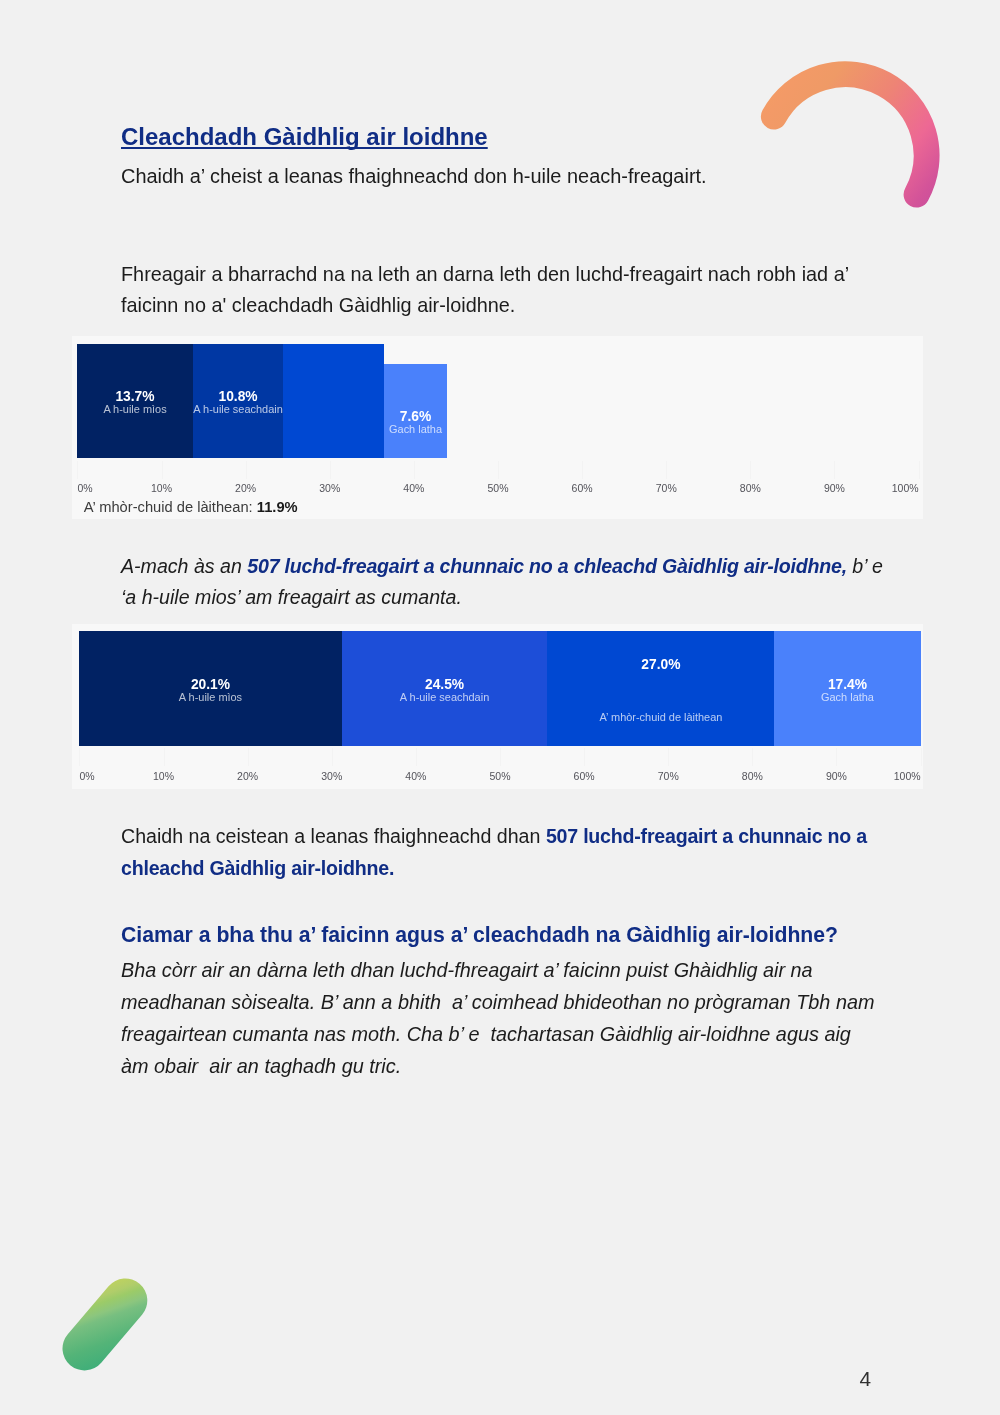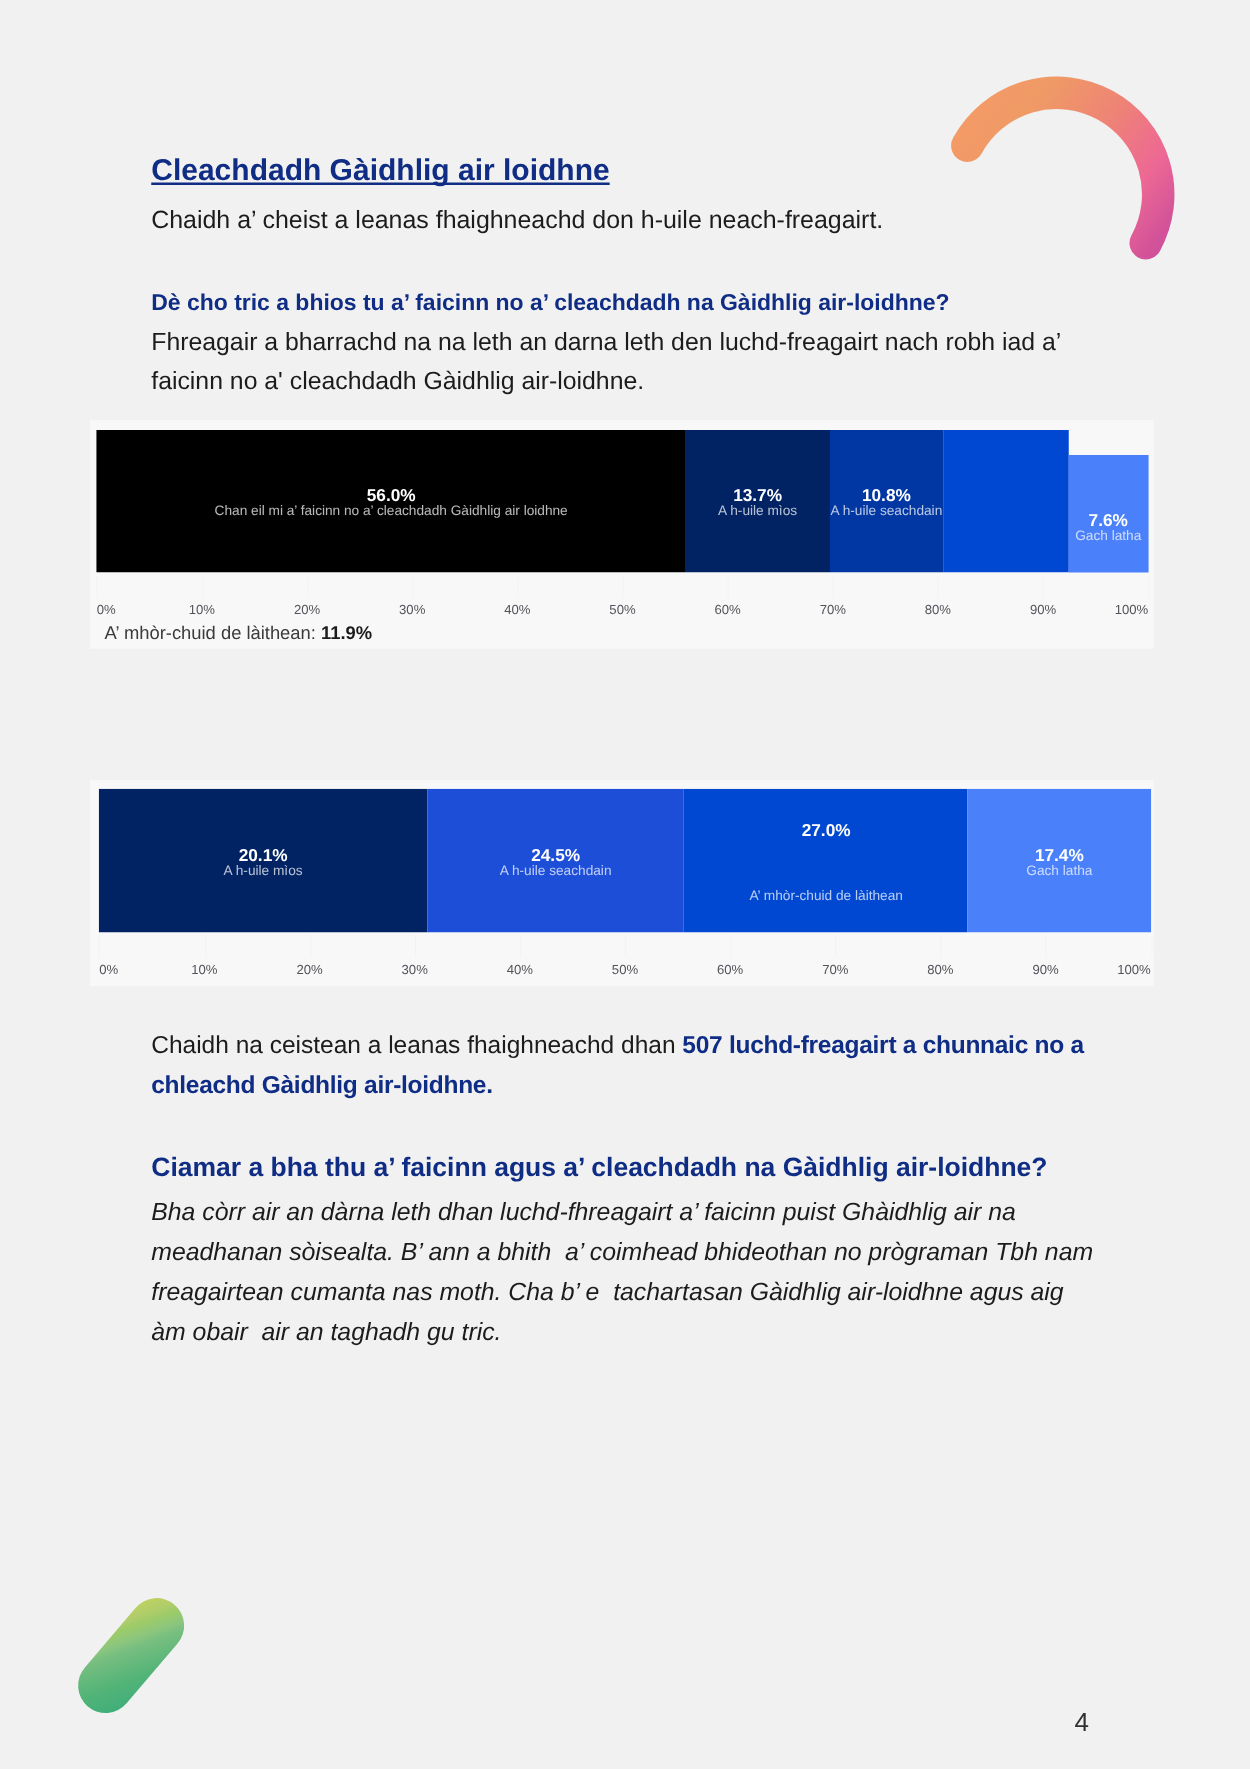--- a/index.html
+++ b/index.html
@@ -68,29 +68,24 @@
         <stop offset="75%" stop-color="#3fae79"></stop>
         <stop offset="100%" stop-color="#2aa87a"></stop>
       </linearGradient>
     </defs>
     <path d="M 108.55 1286.23 L 67.75 1334.13 A 22 22 0 0 0 101.25 1362.67 L 142.05 1314.77 A 22 22 0 0 0 108.55 1286.23 Z" fill="url(#capgrad)"></path>
   </svg>
 
   <div class="title"><u>Cleachdadh Gàidhlig air loidhne</u></div>
   <div class="lead">Chaidh a’ cheist a leanas fhaighneachd don h-uile neach-freagairt.</div>
 
-  <div class="qhead" style="top:230.5px">Dè cho tric a bhios tu a’ faicinn no a’ cleachdadh na Gàidhlig air-loidhne?</div>
   <div class="para" style="top:258.5px;width:770px">Fhreagair a bharrachd na na leth an darna leth den luchd-freagairt nach robh iad a’ faicinn no a' cleachdadh Gàidhlig air-loidhne.</div>
 
   <div class="chartpanel" style="left:72px;top:336px;width:851px;height:183px"></div>
   <div class="bars" id="chart1bars" style="left:77.4px;top:343.8px;width:841.2px;height:114.5px">
-      <div class="seg" style="width: 56%; background: rgb(0, 0, 0);">
-        <div class="val">56.0%</div>
-        <div class="cat">Chan eil mi a’ faicinn no a’ cleachdadh Gàidhlig air loidhne</div>
-      </div>
       <div class="seg" style="width: 13.7%; background: rgb(1, 34, 99);">
         <div class="val">13.7%</div>
         <div class="cat">A h-uile mìos</div>
       </div>
       <div class="seg" style="width: 10.8%; background: rgb(0, 55, 163);">
         <div class="val">10.8%</div>
         <div class="cat">A h-uile seachdain</div>
       </div>
       <div class="seg" style="width: 11.9%; background: rgb(0, 72, 210);"></div>
       <div class="seg" style="width: 7.6%; background: rgb(74, 129, 251); margin-top: 20px;">
@@ -122,20 +117,23 @@
       <span style="left: 70%;">70%</span>
       <span style="left: 80%;">80%</span>
       <span style="left: 90%;">90%</span>
       <span style="left: 100%; transform: translateX(-100%);">100%</span>
     </div>
   <div class="chartnote" style="left:83.7px;top:498.5px">
     <span>A’ mhòr-chuid de làithean:</span>
     <b>11.9%</b>
   </div>
 
+  <div class="note" style="top:550.5px;width:766px">
+    <i><span>A-mach às an </span><b>507 luchd-freagairt a chunnaic no a chleachd Gàidhlig air-loidhne,</b><span> b’ e ‘a h-uile mios’ am freagairt as cumanta.</span></i>
+  </div>
 
   <div class="chartpanel" style="left:72px;top:624px;width:851px;height:165px"></div>
   <div class="bars" id="chart2bars" style="left:79.4px;top:631.4px;width:841.2px;height:114.5px">
       <div class="seg" style="width: 31.2%; background: rgb(1, 34, 99);">
         <div class="val">20.1%</div>
         <div class="cat">A h-uile mìos</div>
       </div>
       <div class="seg" style="width: 24.5%; background: #1d4ed8;">
         <div class="val">24.5%</div>
         <div class="cat">A h-uile seachdain</div>

